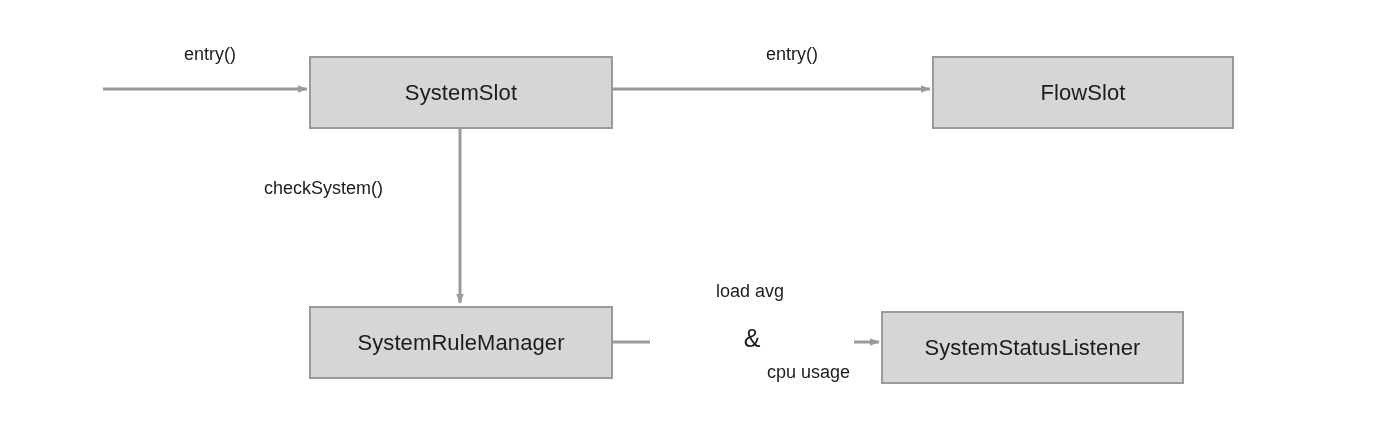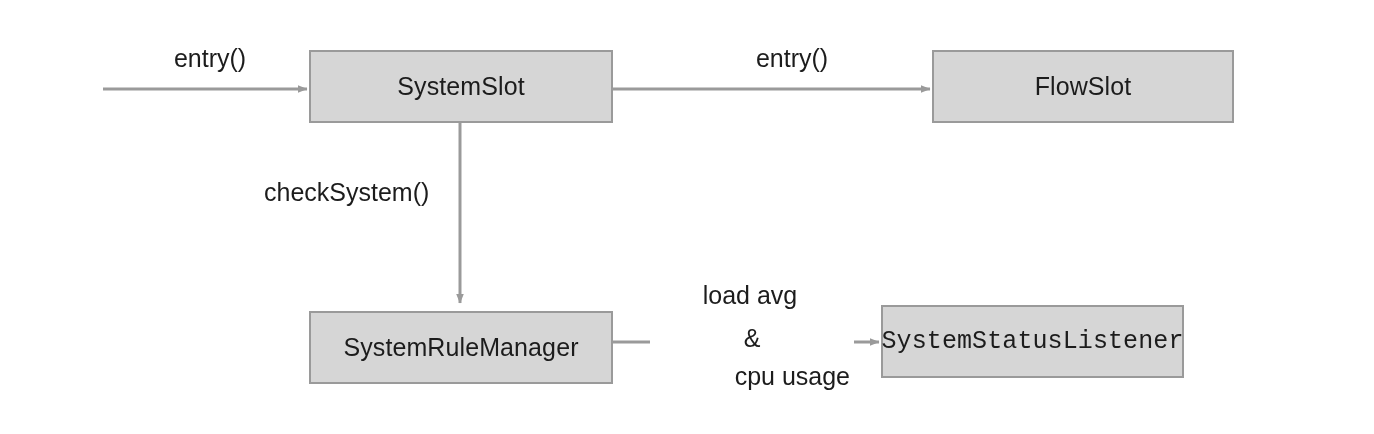--- a/index.html
+++ b/index.html
@@ -24,29 +24,30 @@
   }
   .node {
     position: absolute;
     box-sizing: border-box;
     background: #d6d6d6;
     border: 2px solid #9a9a9a;
     display: flex;
     align-items: center;
     justify-content: center;
     color: #1c1c1c;
-    font-size: 25px;
+    font-size: 22px;
     font-family: "Liberation Sans", sans-serif;
     letter-spacing: 0.1px;
     white-space: nowrap;
+    margin-top: 6px;
   }
   .edge-label {
     position: absolute;
     color: #1c1c1c;
-    font-size: 25px;
+    font-size: 18px;
     font-family: "Liberation Sans", sans-serif;
     white-space: nowrap;
     text-align: center;
     background: transparent;
   }
   .lbl-ampersand {
     position: absolute;
     color: #1c1c1c;
     font-size: 25px;
     font-family: "Liberation Sans", sans-serif;
@@ -77,25 +78,25 @@
   </svg>
 
   <div class="node" style="left:309px; top:50px; width:304px; height:73px;">
     <span>SystemSlot</span>
   </div>
 
   <div class="node" style="left:932px; top:50px; width:302px; height:73px;text-align:right;">
     <span>FlowSlot</span>
   </div>
 
-  <div class="node" style="left:309px; top:311px; width:304px; height:73px;">
+  <div class="node" style="left:309px; top:300px; width:304px; height:73px;">
     <span>SystemRuleManager</span>
   </div>
 
-  <div class="node" style="left:881px; top:305px; width:303px; height:73px;font-family:Liberation Mono, monospace;">
+  <div class="node" style="left:881px; top:305px; width:303px; height:73px;">
     <span>SystemStatusListener</span>
   </div>
 
   <div class="edge-label" style="left:163px; top:44px; width:94px;">entry()</div>
 
   <div class="edge-label" style="left:697px; top:44px; width:190px;">entry()</div>
 
   <div class="edge-label" style="left:264px; top:178px; width:200px; text-align:left;">checkSystem()</div>
 
   <div class="edge-label" style="left:650px; top:281px; width:200px;">load avg</div>

